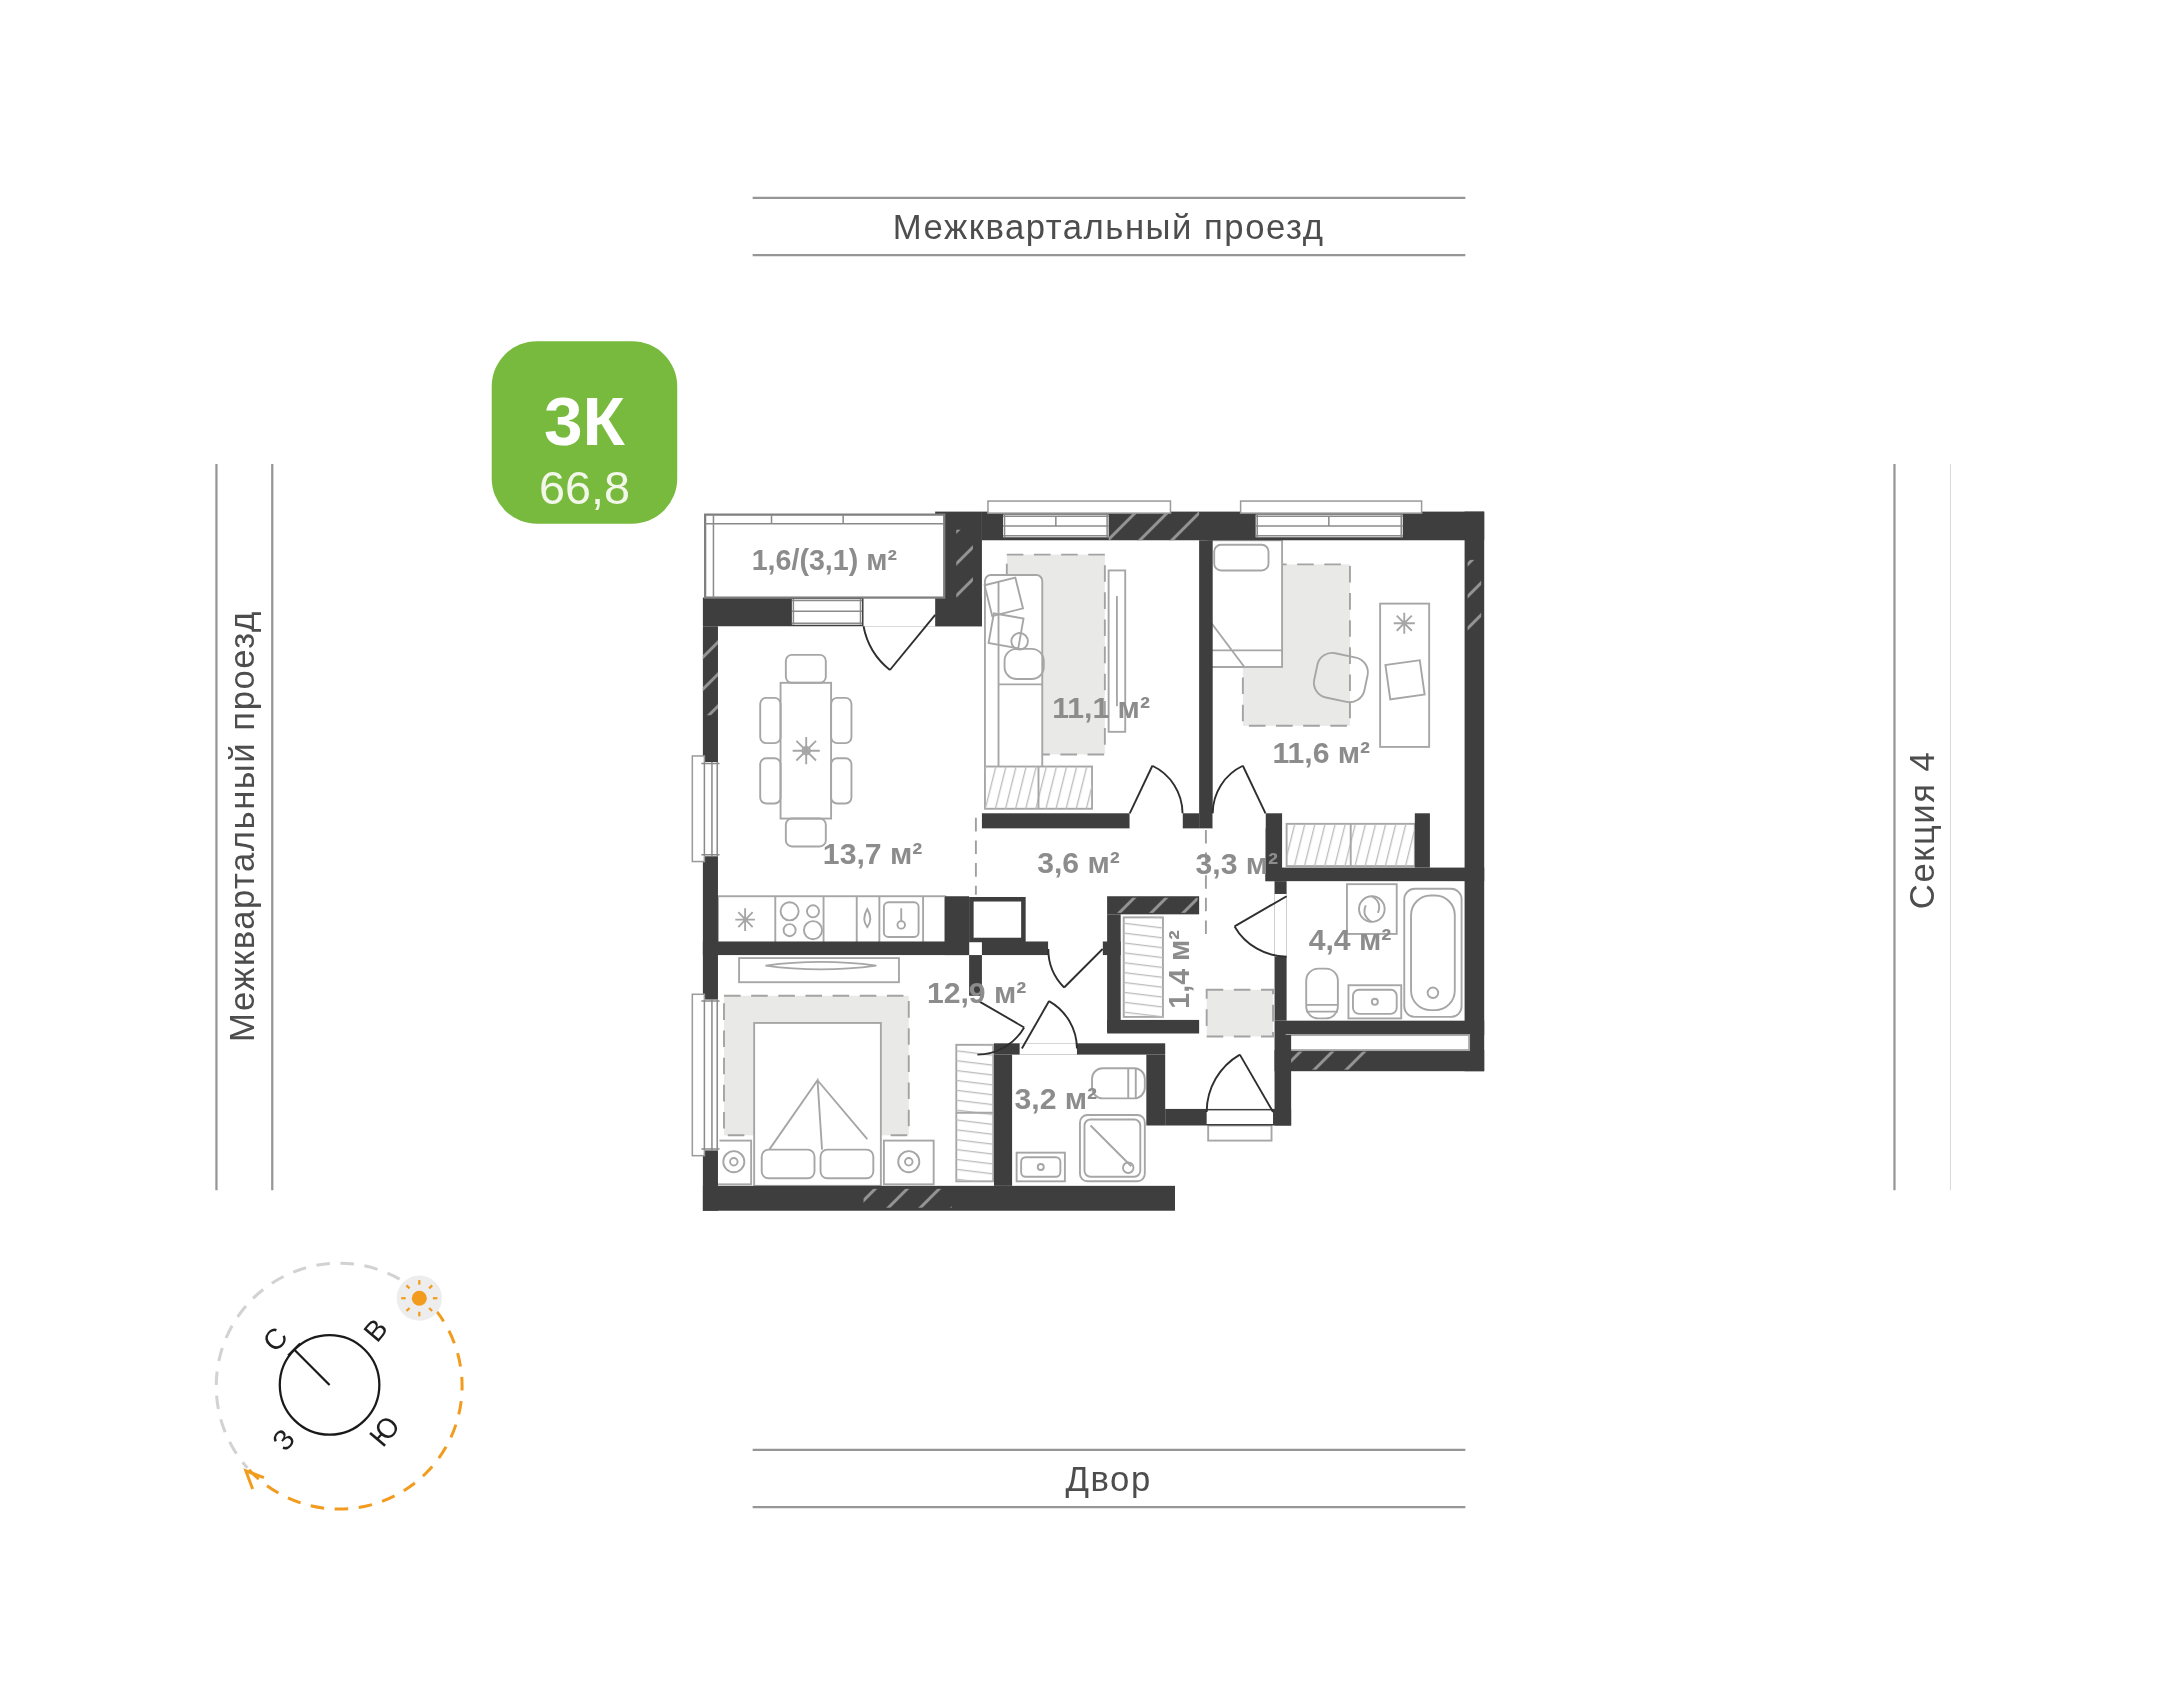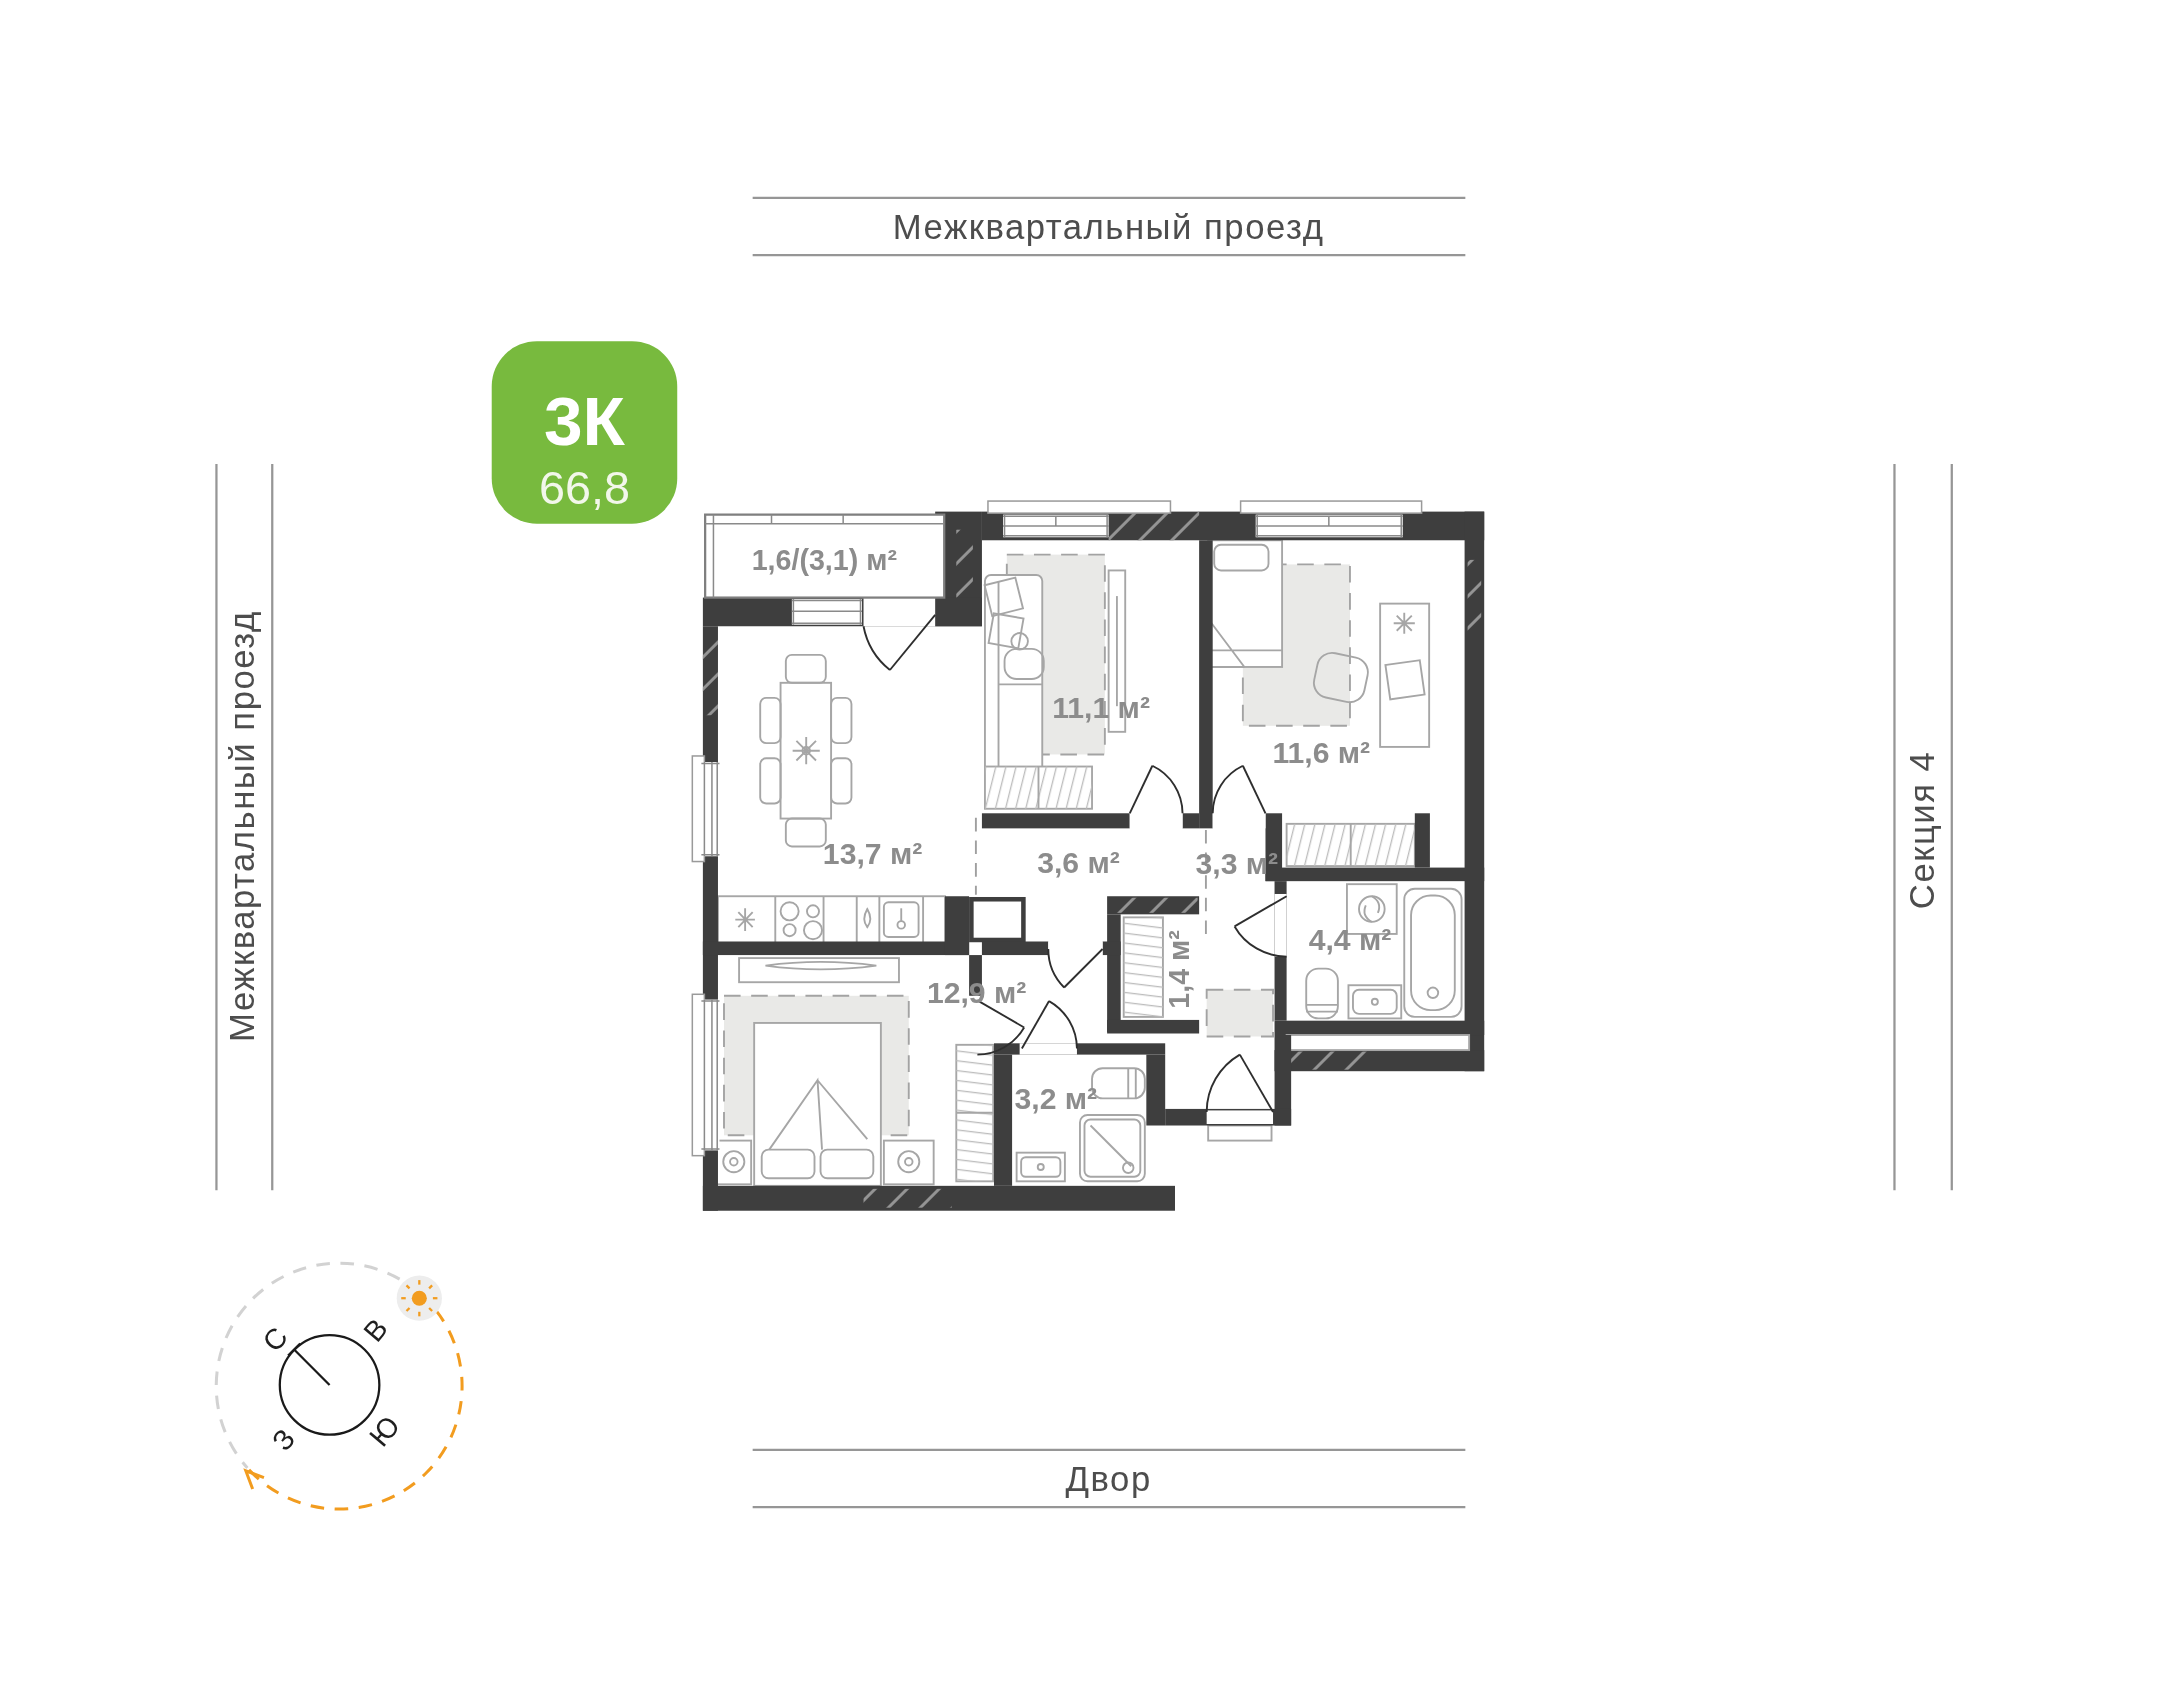--- a/index.html
+++ b/index.html
@@ -1,16 +1,16 @@
 <!DOCTYPE html>
 <html style="font-size:12px"><head>
 <meta charset="utf-8">
 <style>
   html,body{margin:0;padding:0;background:#ffffff;}
-  .page{position:relative;width:2172px;height:1705px;background:#ffffff;overflow:hidden;}
+  .page{position:relative;width:1951px;height:1705px;background:#ffffff;overflow:hidden;}
   svg{position:absolute;left:0;top:0;}
   .street-line{stroke:#969696;stroke-width:3;}
   .street-label{font-family:"Liberation Sans","DejaVu Sans",sans-serif;font-size:46px;font-weight:500;
                 fill:#4d4d4d;letter-spacing:2px;text-anchor:middle;}
   .room-label{font-family:"Liberation Sans","DejaVu Sans",sans-serif;font-size:40px;font-weight:bold;
               fill:#8c8c8c;text-anchor:middle;}
   .room-label-sm{font-size:38px;}
   .badge-type{font-family:"Liberation Sans","DejaVu Sans",sans-serif;font-size:92px;font-weight:bold;
               fill:#ffffff;text-anchor:middle;}
   .badge-area{font-family:"Liberation Sans","DejaVu Sans",sans-serif;font-size:62px;font-weight:500;

